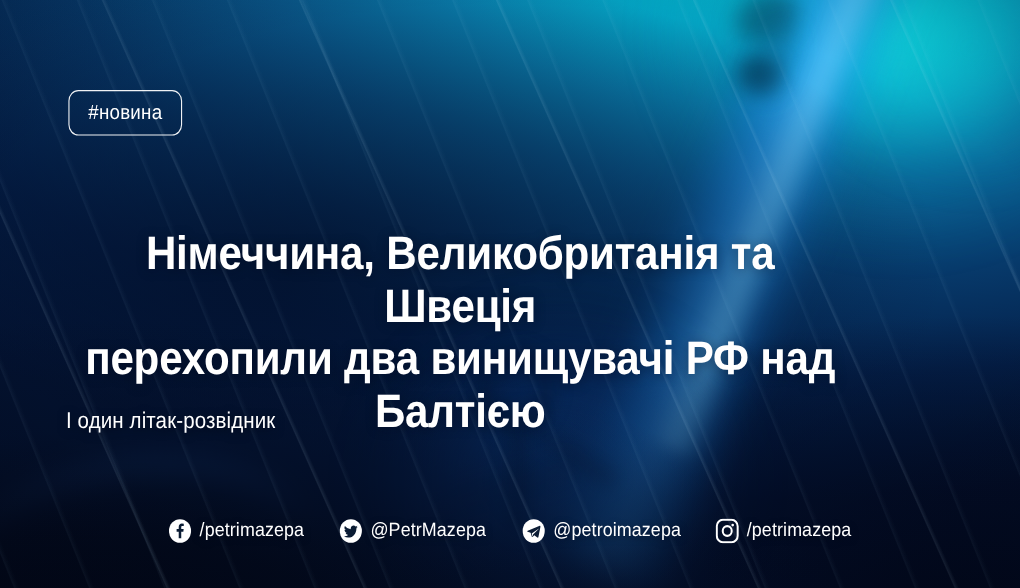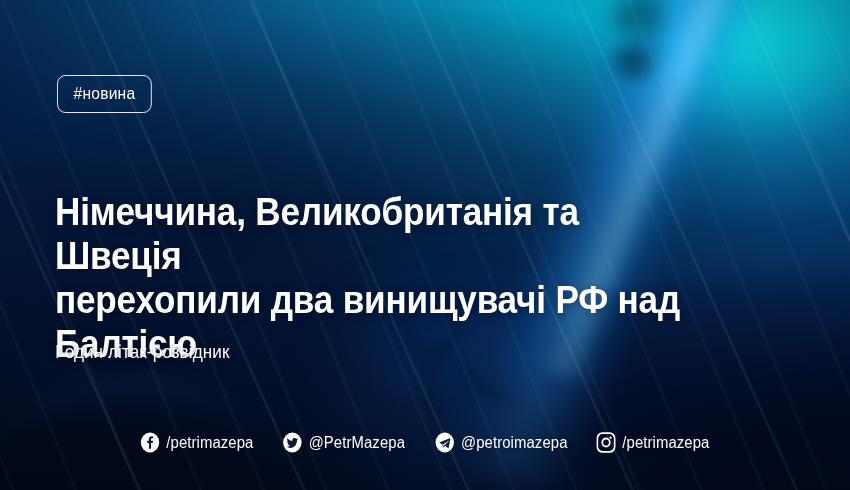--- a/index.html
+++ b/index.html
@@ -143,21 +143,21 @@
       rgba(200,235,255,0.10) 71px,
       rgba(200,235,255,0.0) 74px,
       rgba(255,255,255,0) 150px);
   }
   .vignette {
     position:absolute; inset:0;
     background:radial-gradient(130% 110% at 50% 45%, rgba(0,0,0,0) 40%, rgba(0,4,16,0.35) 78%, rgba(0,3,12,0.62) 100%);
   }
 
   
-  .content { position:absolute; inset:0; }
+  .content { position:absolute; inset:0;text-align:center; }
 
   .badge {
     position:absolute; left:57px; top:75px;
     height:38px;
     padding:0 17px;
     display:flex; align-items:center;
     border:1.6px solid rgba(255,255,255,0.94);
     border-radius:9px;
     color:#ffffff;
     font-size:17px;

